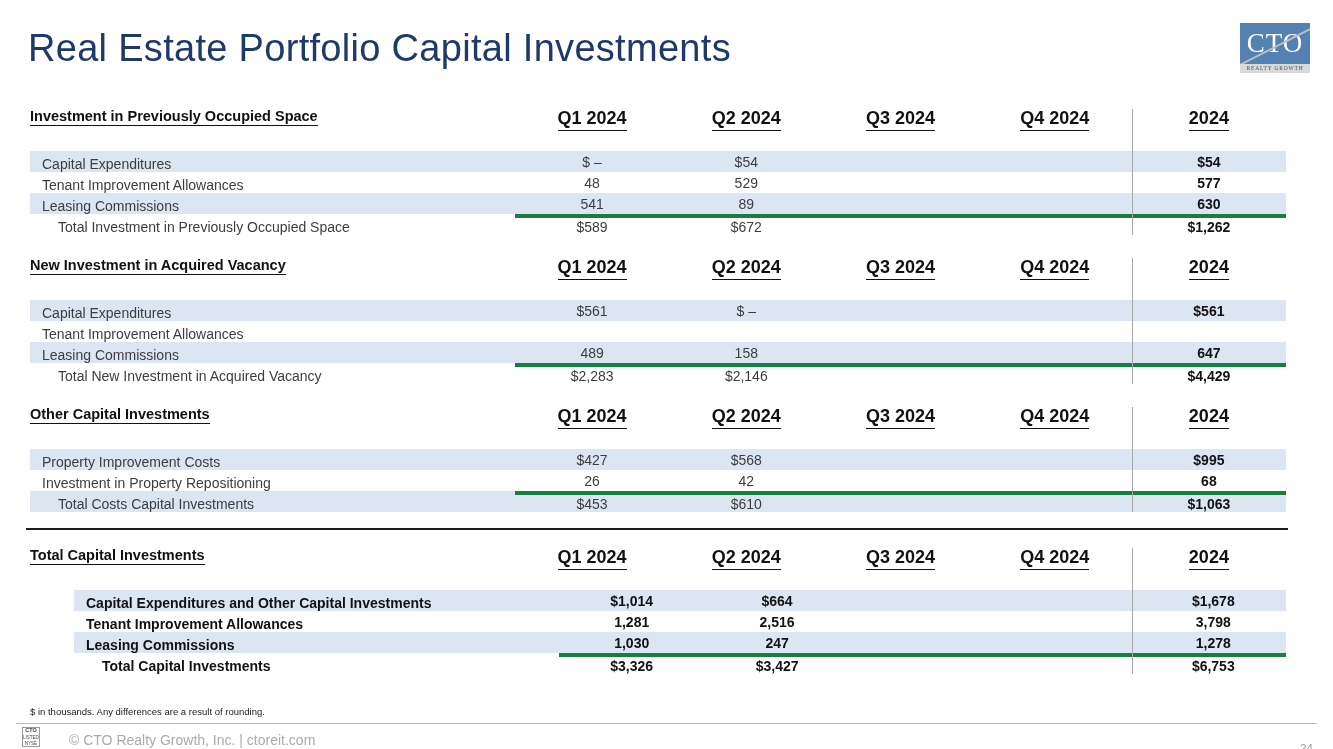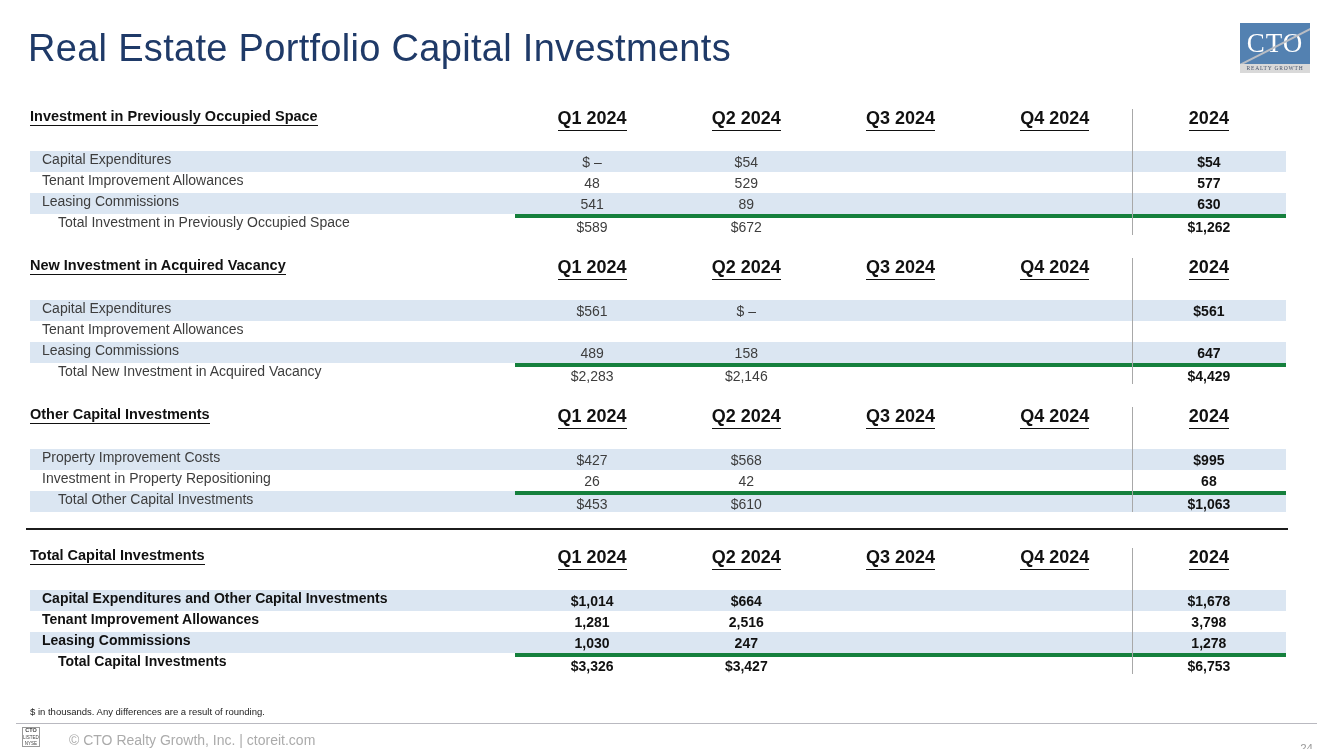--- a/index.html
+++ b/index.html
@@ -37,29 +37,29 @@
   
   .tables { position:absolute; left:30px; top:107px; width:1256px; }
   .section { position:relative; margin-bottom:21px; }
   .section.mb0 { margin-bottom:0; }
   .sec-head { display:flex; height:24px; align-items:flex-start; }
   .lbl-head { width:485px; }
   .u { display:inline-block; border-bottom:1.6px solid #111; padding-bottom:1px; }
   .sec-title { font-weight:bold; font-size:14.5px; color:#111; }
   .col-head { font-weight:bold; font-size:18px; color:#111; }
   .spacer { height:20px; }
-  .row { display:flex; height:21px; align-items:flex-start; font-size:14px; color:#3d3d3d; }
+  .row { display:flex; height:21px; align-items:flex-end; font-size:14px; color:#3d3d3d; }
   .row.band { background:#dbe6f2; }
   .lbl { width:485px; padding-left:12px; }
   .tlbl { padding-left:28px; }
   .nums { flex:1; display:grid; grid-template-columns:repeat(5,1fr); height:100%; align-items:center; }
   .cell { text-align:center; }
   .cell.last { font-weight:bold; color:#111; }
   .row.total .nums { border-top:4px solid #15803d; }
-  .row.bold { font-weight:bold; color:#111; }
+  .row.bold { font-weight:bold; color:#111;margin-left:44px; }
   .vline { position:absolute; left:1102px; top:2px; bottom:0; width:1px; background:#a8a8a8; }
   .thick-rule { height:2px; background:#1c1c1c; margin:16px 0; width:1262px; margin-left:-4px; }
   
   .footnote { position:absolute; left:30px; top:706px; font-size:9.5px; color:#222; }
   .footer-line { position:absolute; left:16px; right:16px; top:723px; height:1px; background:#b9b9c0; }
   .badge {
     position:absolute; left:22px; top:727px; width:18px; height:20px;
     border:1px solid #9a9a9a; display:flex; flex-direction:column;
     align-items:center; justify-content:center; color:#444;
     font-size:4.5px; line-height:1.35; text-align:center;
@@ -211,21 +211,21 @@
           <div class="lbl">Investment in Property Repositioning</div>
           <div class="nums">
             <div class="cell">26</div>
             <div class="cell">42</div>
             <div class="cell"></div>
             <div class="cell"></div>
             <div class="cell last">68</div>
           </div>
         </div>
         <div class="row band total">
-          <div class="lbl tlbl">Total Other Capital Investments</div>
+          <div class="lbl tlbl">Total Costs Capital Investments</div>
           <div class="nums">
             <div class="cell">$453</div>
             <div class="cell">$610</div>
             <div class="cell"></div>
             <div class="cell"></div>
             <div class="cell last">$1,063</div>
           </div>
         </div>
         <div class="vline"></div>
       </div>

